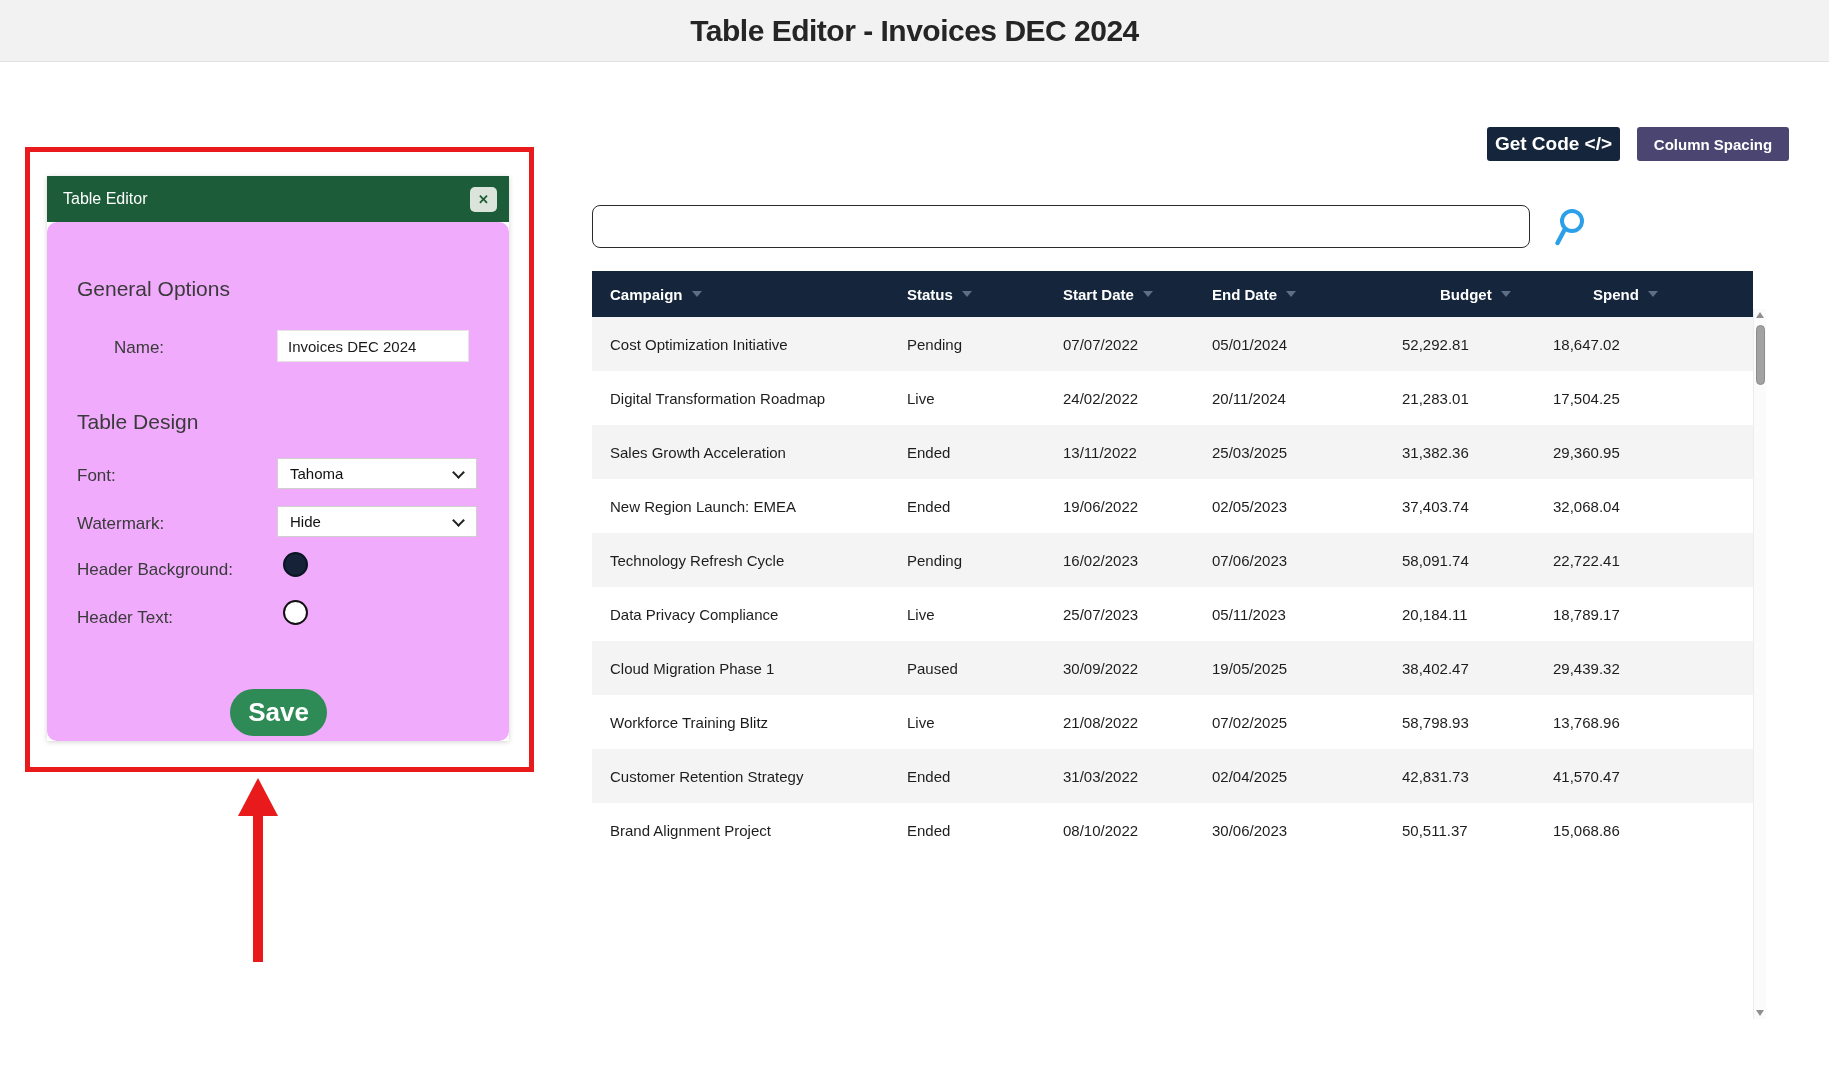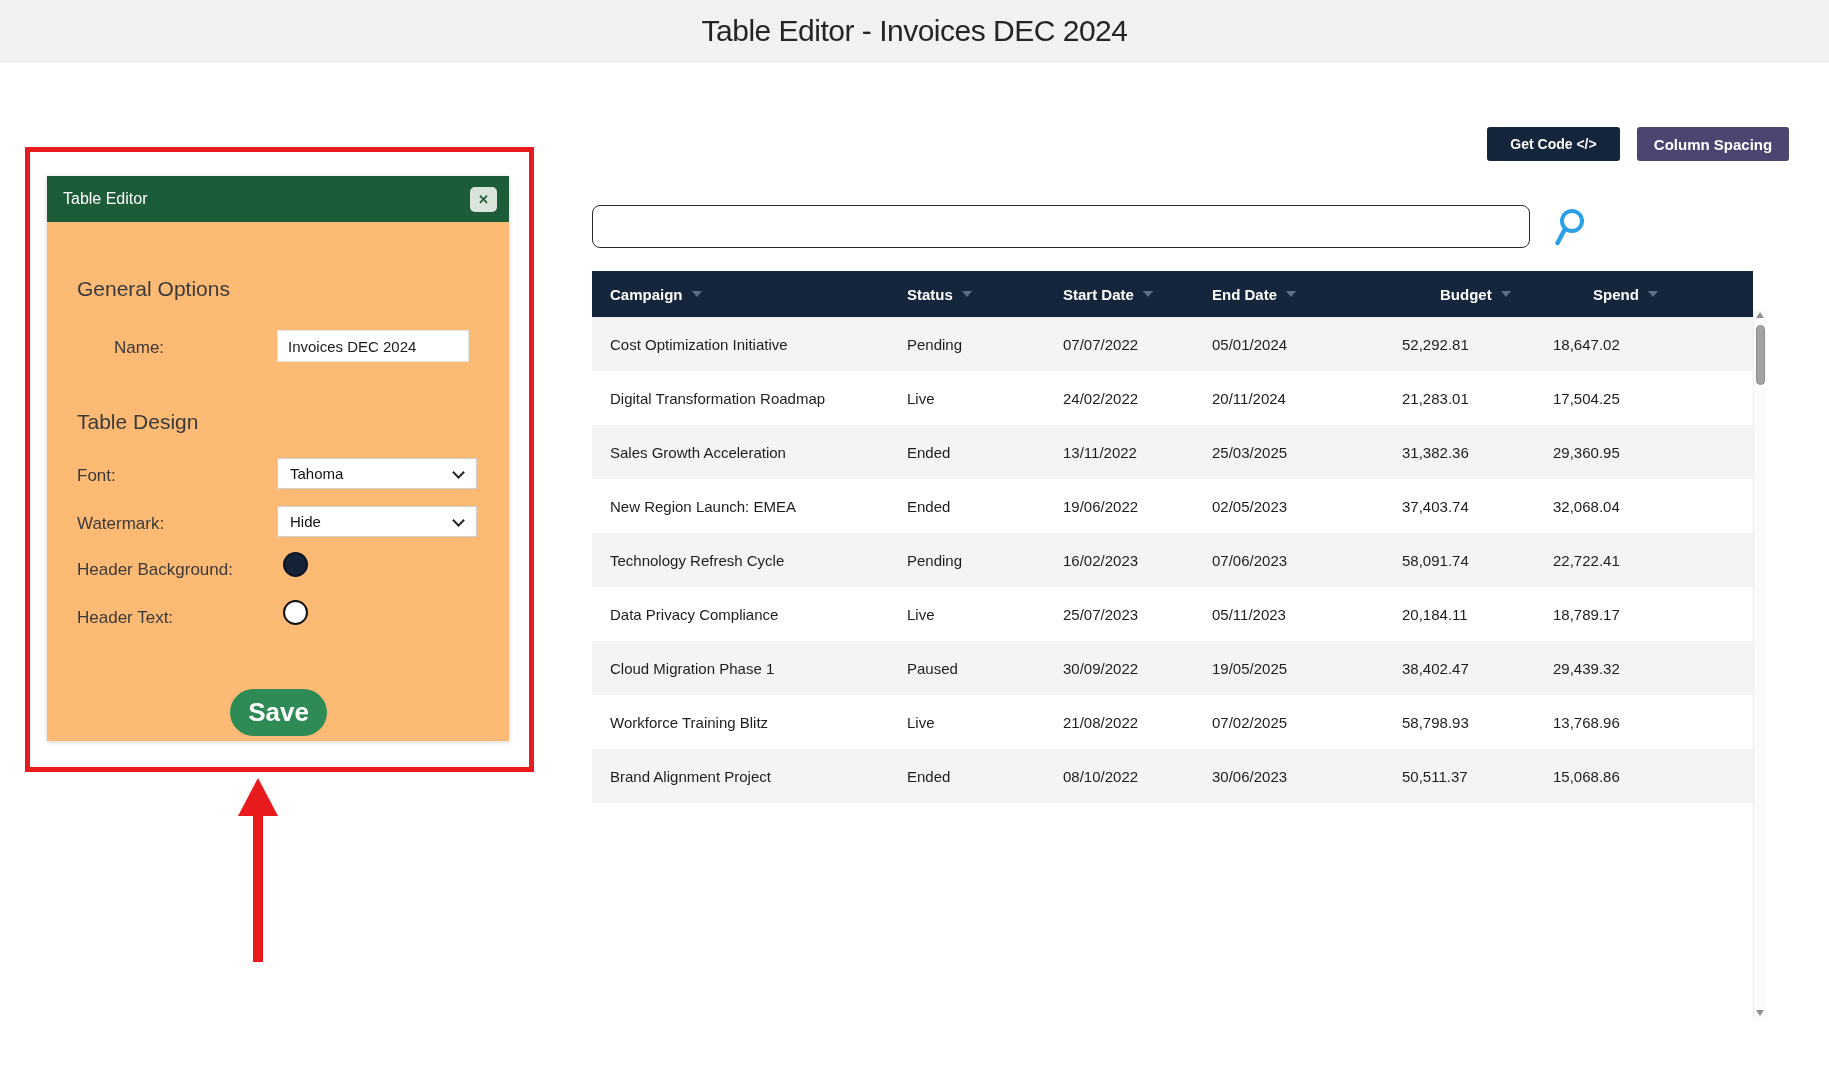--- a/index.html
+++ b/index.html
@@ -4,37 +4,37 @@
 <style>
   * { margin:0; padding:0; box-sizing:border-box; }
   html,body { background:#fff; }
   body { font-family:"Liberation Sans", sans-serif; }
   .stage { position:relative; width:1829px; height:1083px; background:#ffffff; overflow:hidden; }
 
   
   .topband { position:absolute; left:0; top:0; width:1829px; height:62px;
              background:#f2f2f3; border-bottom:1px solid #e2e2e2;
              display:flex; align-items:center; justify-content:center; }
-  .page-title { font-size:30px; font-weight:400; color:#252526; letter-spacing:-0.5px; }
+  .page-title { font-size:30px; font-weight:700; color:#252526; letter-spacing:-0.5px; }
 
   
   .red-rect { position:absolute; left:25px; top:147px; width:509px; height:625px;
               border:5px solid #e81a1b; background:transparent; pointer-events:none; }
   .red-arrow { position:absolute; left:236px; top:778px; }
 
   
   .dialog { position:absolute; left:47px; top:176px; width:462px; height:565px;
             box-shadow:0 1px 5px rgba(0,0,0,0.18); }
   .dialog-titlebar { height:46px; background:#1d5c38; color:#fff;
             display:flex; align-items:center; padding:0 12px 0 16px; font-size:16px; }
   .dialog-close { margin-left:auto; width:27px; height:25px; background:#dbe4da;
             border:none; border-radius:5px; color:#1d5c38; font-size:13px; font-weight:700;
             display:flex; align-items:center; justify-content:center; cursor:pointer;
             font-family:"Liberation Sans", sans-serif; }
-  .dialog-body { position:relative; height:519px; background:#fdba74; }
+  .dialog-body { position:relative; height:519px; background:#f0abfc;border-radius:10px; }
   .sect-heading { position:absolute; left:30px; font-size:21px; color:#3a3a3a; }
   .h-general { top:55px; }
   .h-design  { top:188px; }
   .fld-label { position:absolute; left:30px; font-size:17px; color:#3a3a3a; }
   .l-name { top:116px;margin-left:37px; }
   .l-font { top:244px; }
   .l-watermark { top:292px; }
   .l-headerbg { top:338px; }
   .l-headertext { top:386px; }
   .name-input { position:absolute; left:230px; top:108px; width:192px; height:32px;
@@ -52,21 +52,21 @@
   .sw-bg   { top:330px; border:2px solid #0b1423; }
   .sw-text { top:378px; border:2.5px solid #111; }
   .save-btn { position:absolute; left:183px; top:467px; width:97px; height:47px;
             background:#2e8b56; border:none; border-radius:24px; color:#fff;
             font-size:26px; font-weight:700; cursor:pointer;
             font-family:"Liberation Sans", sans-serif; }
 
   
   .btn-getcode { position:absolute; left:1487px; top:127px; width:133px; height:34px;
             background:#15253c; color:#fff; border:none; border-radius:3px;
-            font-size:14px; font-weight:700; cursor:pointer; font-family:"Liberation Sans", sans-serif; }
+            font-size:19px; font-weight:700; cursor:pointer; font-family:"Liberation Sans", sans-serif; }
   .btn-colspacing { position:absolute; left:1637px; top:127px; width:152px; height:34px;
             background:#4a4571; color:#fff; border:none; border-radius:3px;
             font-size:15px; font-weight:700; cursor:pointer; font-family:"Liberation Sans", sans-serif; }
 
   
   .search-input { position:absolute; left:592px; top:205px; width:938px; height:43px;
             border:1.5px solid #2b2b2b; border-radius:8px; font-size:16px; padding:0 14px;
             background:#fff; font-family:"Liberation Sans", sans-serif; }
   .search-icon { position:absolute; left:1548px; top:206px; cursor:pointer; }
 
@@ -227,20 +227,28 @@
           </tr>
           <tr>
             <td class="c0">Workforce Training Blitz</td>
             <td class="c1">Live</td>
             <td class="c2">21/08/2022</td>
             <td class="c3">07/02/2025</td>
             <td class="c4">58,798.93</td>
             <td class="c5">13,768.96</td>
           </tr>
           <tr>
+            <td class="c0">Customer Retention Strategy</td>
+            <td class="c1">Ended</td>
+            <td class="c2">31/03/2022</td>
+            <td class="c3">02/04/2025</td>
+            <td class="c4">42,831.73</td>
+            <td class="c5">41,570.47</td>
+          </tr>
+          <tr>
             <td class="c0">Brand Alignment Project</td>
             <td class="c1">Ended</td>
             <td class="c2">08/10/2022</td>
             <td class="c3">30/06/2023</td>
             <td class="c4">50,511.37</td>
             <td class="c5">15,068.86</td>
           </tr>
         </tbody>
     </table>
 

